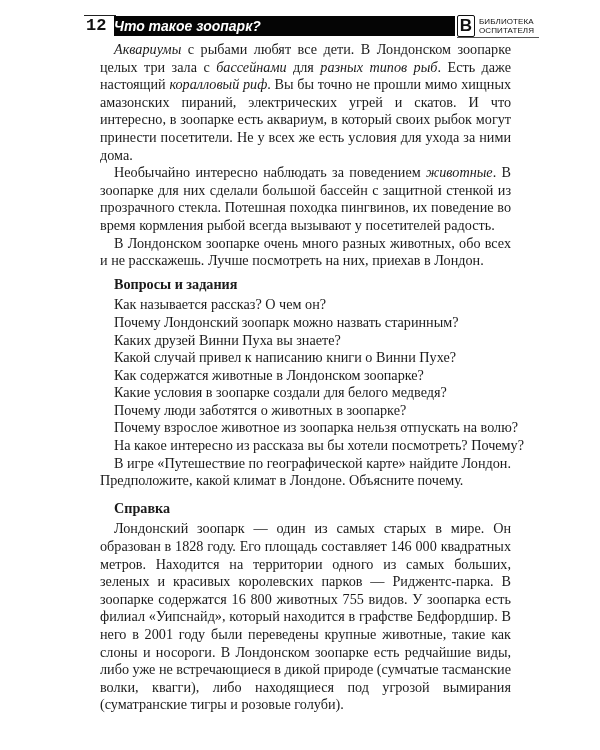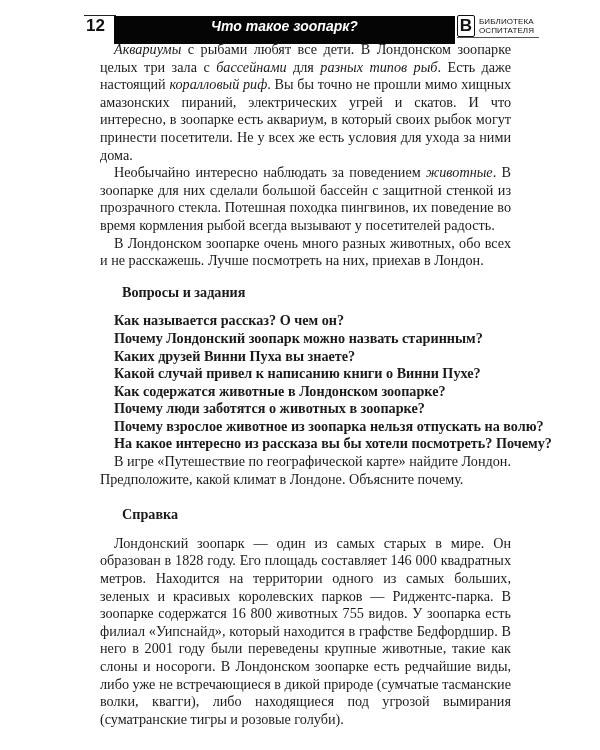--- a/index.html
+++ b/index.html
@@ -1,31 +1,31 @@
 <!DOCTYPE html>
 <html><head>
 <meta charset="utf-8">
 <style>
   html, body { margin: 0; padding: 0; background: #ffffff; }
   body { width: 600px; height: 750px; position: relative; overflow: hidden; font-family: "Liberation Serif", serif; color: #1a1a1a; }
   .header { position: absolute; left: 84px; top: 13px; width: 455px; height: 22px; }
   .header-topline { position: absolute; left: 0; top: 2px; width: 32px; height: 1px; background: #222; }
-  .page-number { position: absolute; left: 2px; top: 3px; font-family: Liberation Sans, sans-serif; font-weight: bold; font-size: 17px; line-height: 20px; color: #111; }
-  .title-bar { position: absolute; left: 30px; top: 3px; width: 341px; height: 28px; background: #050505; color: #fff; text-align: center; font-family: "Liberation Sans", sans-serif; font-style: italic; font-weight: bold; font-size: 14px; line-height: 20px; }
+  .page-number { position: absolute; left: 2px; top: 3px; font-family: Liberation Mono, monospace; font-weight: bold; font-size: 17px; line-height: 20px; color: #111; }
+  .title-bar { position: absolute; left: 30px; top: 3px; width: 341px; height: 20px; background: #050505; color: #fff; text-align: left; font-family: "Liberation Sans", sans-serif; font-style: italic; font-weight: bold; font-size: 14px; line-height: 20px; }
   .logo { position: absolute; left: 373px; top: 1px; width: 82px; height: 24px; }
   .logo-box { position: absolute; left: 0; top: 1px; width: 16px; height: 20px; border: 1.5px solid #111; border-radius: 2px; font-family: "Liberation Sans", sans-serif; font-weight: bold; font-size: 17px; line-height: 20px; text-align: center; color: #111; }
   .logo-text { position: absolute; left: 22px; top: 3px; font-family: Liberation Sans, sans-serif; font-size: 8px; line-height: 9px; color: #111; letter-spacing: 0.1px; }
   .logo-underline { position: absolute; left: 0; top: 23px; width: 82px; height: 1px; background: #555; }
   .content { position: absolute; left: 100px; top: 41px; width: 411px; font-size: 14.2px; line-height: 17.6px; }
   .content p { margin: 0; text-align: justify; text-align-last: left; }
   .content p.ind { text-indent: 14px; }
-  .content h3 { margin: 8px; font-size: 14.2px; font-weight: bold; line-height: 17.6px; padding-left: 14px; }
+  .content h3 { margin: 0; font-size: 14.2px; font-weight: bold; line-height: 17.6px; padding-left: 14px; }
   .gap-s { height: 6px; }
   .gap-m { height: 10px; }
-  .q { padding-left: 14px; margin: 0; white-space: nowrap; font-weight: bold; }
+  .q { padding-left: 14px; margin: 0; white-space: nowrap; }
   em { font-style: italic; }
 </style>
 </head>
 <body>
 
 <div class="header">
   <div class="header-topline"></div>
   <div class="page-number">12</div>
   <div class="title-bar">Что такое зоопарк?</div>
   <div class="logo">
@@ -44,20 +44,21 @@
   <p class="ind">В Лондонском зоопарке очень много разных животных, обо всех и не расскажешь. Лучше посмотреть на них, приехав в Лондон.</p>
 
   <div class="gap-s"></div>
   <h3>Вопросы и задания</h3>
   <div class="gap-s" style="height:3px"></div>
   <p class="q">Как называется рассказ? О чем он?</p>
   <p class="q">Почему Лондонский зоопарк можно назвать старинным?</p>
   <p class="q">Каких друзей Винни Пуха вы знаете?</p>
   <p class="q">Какой случай привел к написанию книги о Винни Пухе?</p>
   <p class="q">Как содержатся животные в Лондонском зоопарке?</p>
+  <p class="q">Какие условия в зоопарке создали для белого медведя?</p>
   <p class="q">Почему люди заботятся о животных в зоопарке?</p>
   <p class="q">Почему взрослое животное из зоопарка нельзя отпускать на волю?</p>
   <p class="q">На какое интересно из рассказа вы бы хотели посмотреть? Почему?</p>
   <p class="ind">В игре «Путешествие по географической карте» найдите Лондон. Предположите, какой климат в Лондоне. Объясните почему.</p>
 
   <div class="gap-m"></div>
   <h3>Справка</h3>
   <div class="gap-s" style="height:3px"></div>
   <p class="ind">Лондонский зоопарк — один из самых старых в мире. Он образован в 1828 году. Его площадь составляет 146 000 квадратных метров. Находится на территории одного из самых больших, зеленых и красивых королевских парков — Риджентс-парка. В зоопарке содержатся 16 800 животных 755 видов. У зоопарка есть филиал «Уипснайд», который находится в графстве Бедфордшир. В него в 2001 году были переведены крупные животные, такие как слоны и носороги. В Лондонском зоопарке есть редчайшие виды, либо уже не встречающиеся в дикой природе (сумчатые тасманские волки, квагги), либо находящиеся под угрозой вымирания (суматранские тигры и розовые голуби).</p>
 </div>

